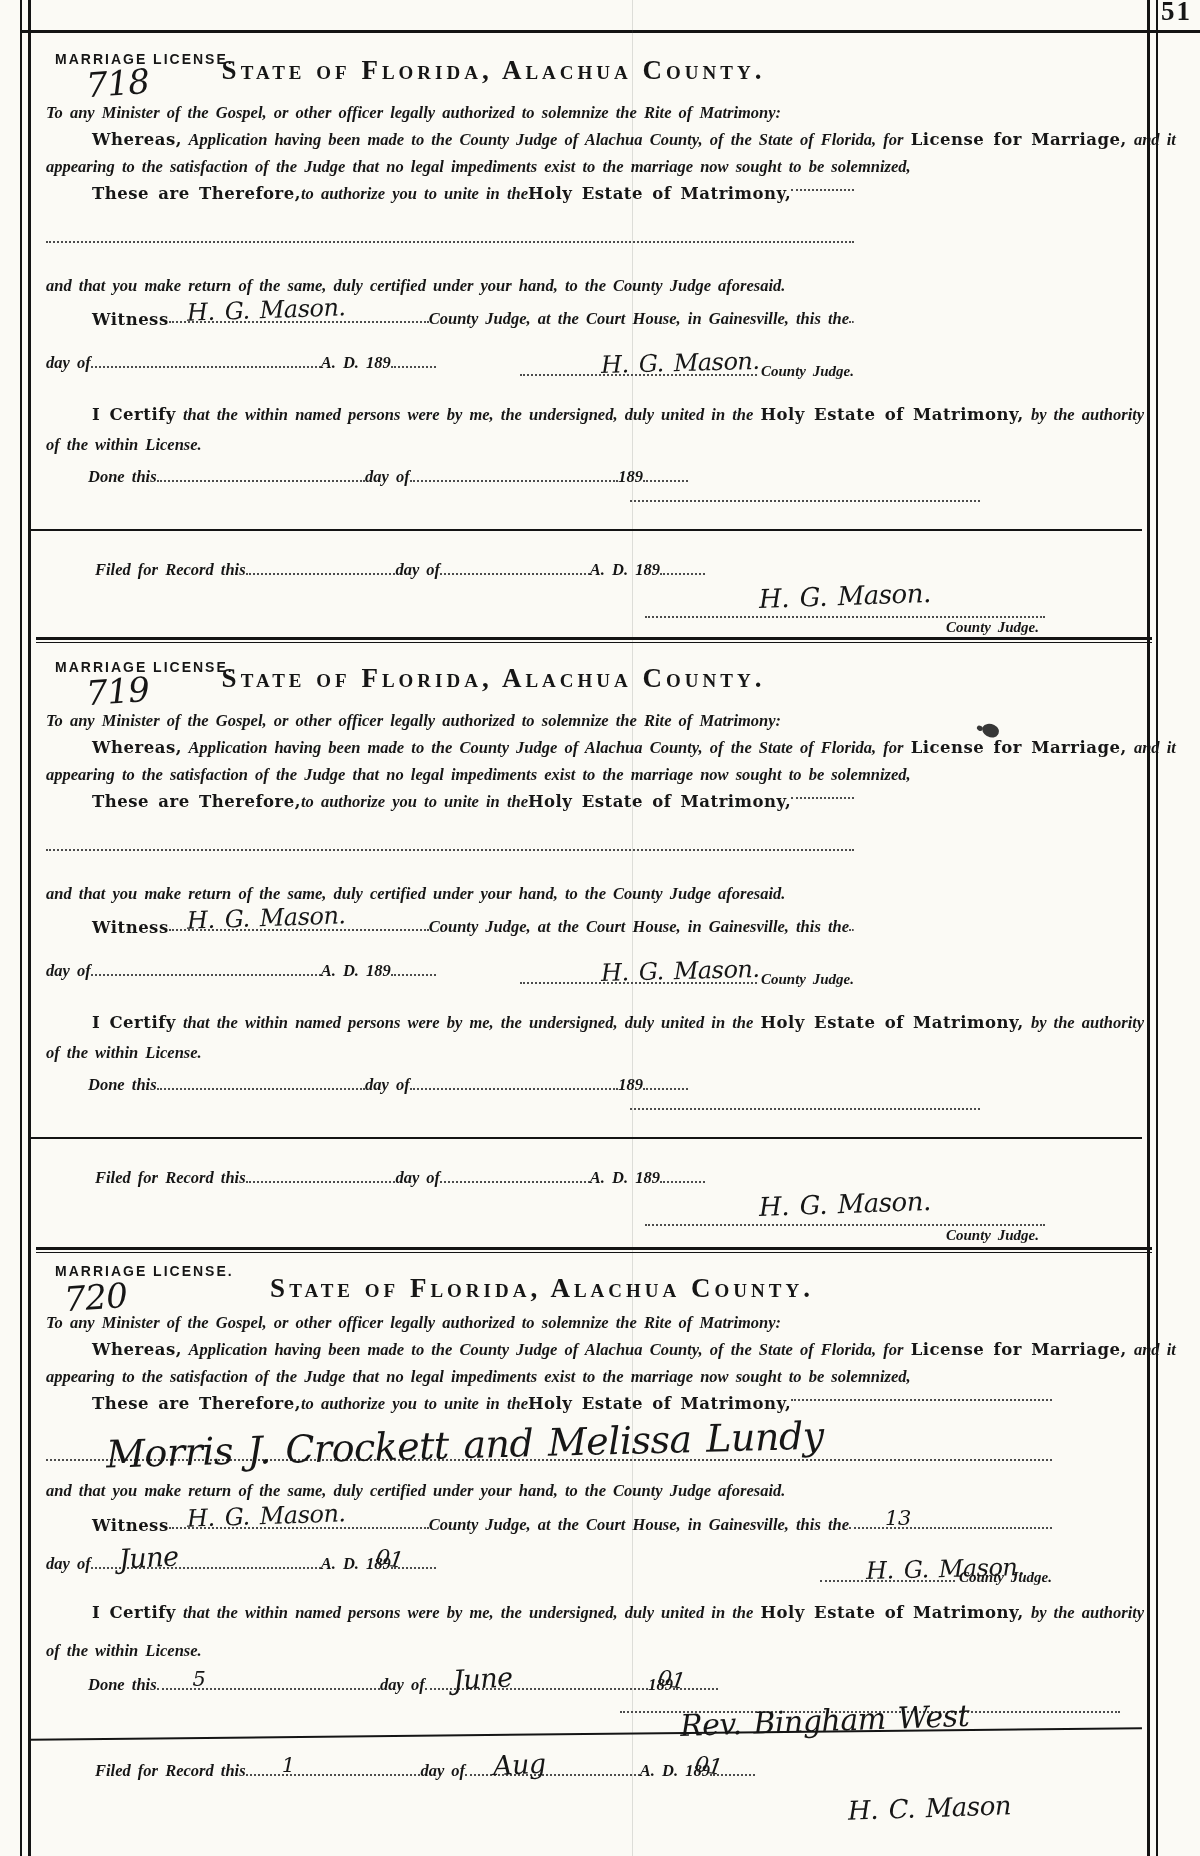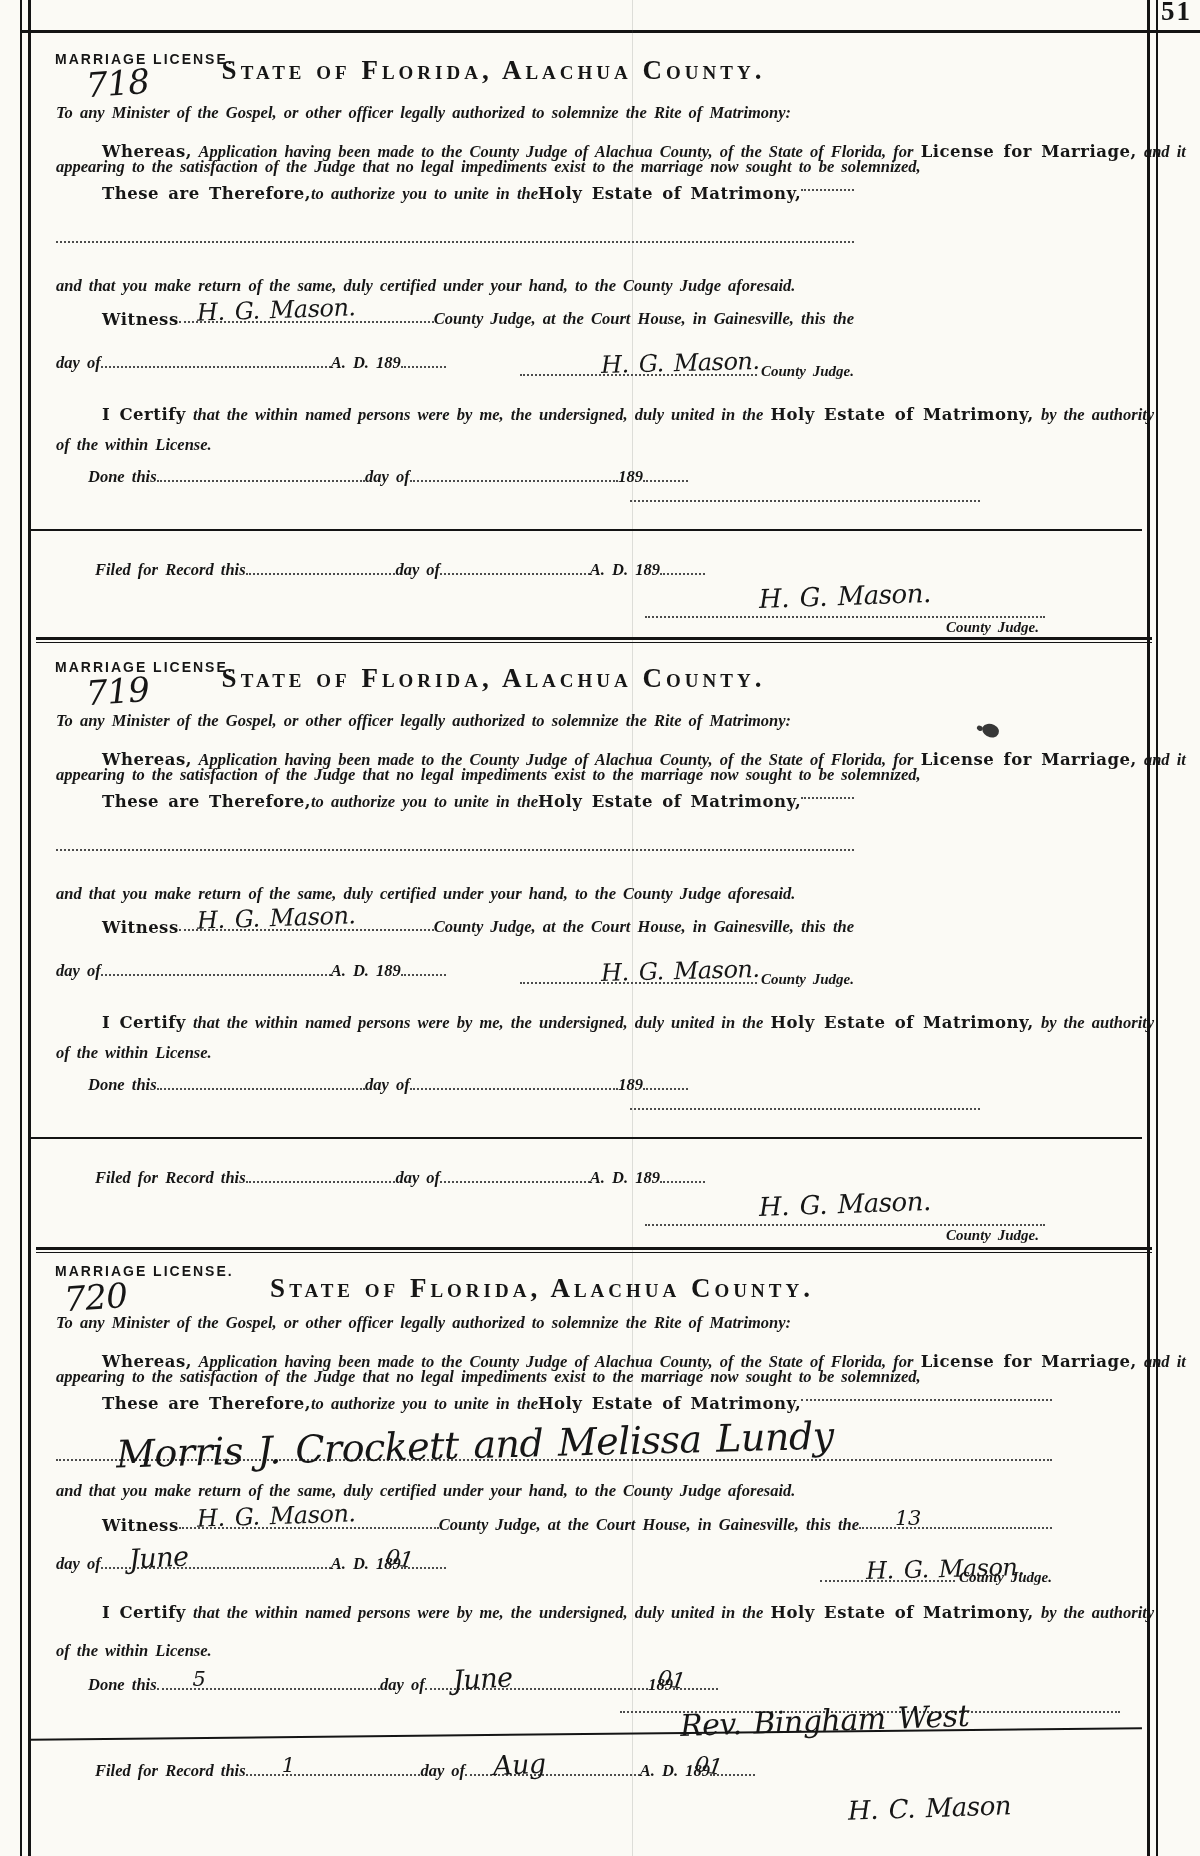--- a/index.html
+++ b/index.html
@@ -24,29 +24,29 @@
 
   .mlabel{position:absolute;left:55px;top:18px;font-family:"Liberation Sans","DejaVu Sans",sans-serif;
     font-weight:bold;font-size:14px;letter-spacing:2px;}
   .s3 .mlabel{top:12px;}
   .lic-num{position:absolute;left:86px;top:30px;font-size:34px;}
   .s3 .lic-num{left:64px;top:26px;}
   .title{position:absolute;left:42px;width:903px;top:22px;text-align:center;
     font-variant:small-caps;font-weight:bold;font-size:27px;letter-spacing:4px;}
   .s3 .title{width:1000px;}
 
-  .row{position:absolute;left:56px;right:258px;font-size:16.5px;font-weight:bold;font-style:italic;
+  .row{position:absolute;left:46px;right:258px;font-size:16.5px;font-weight:bold;font-style:italic;
     word-spacing:3px;white-space:nowrap;}
   .s3 .row{right:60px;}
   .indent{padding-left:46px;}
 
   .bl{font-style:normal;font-weight:900;letter-spacing:.5px;font-family:"DejaVu Serif",serif;}
 
   .r-salutation{top:70px;}
-  .r-whereas{top:97px;margin-top:12px;}
+  .r-whereas{top:97px;}
   .r-appearing{top:124px;}
   .r-therefore{top:151px;display:flex;align-items:flex-start;}
   .r-names{top:203px;display:flex;}
   .r-return{top:243px;}
   .r-witness{top:276px;display:flex;align-items:center;}
   .r-dayof{top:320px;display:flex;align-items:baseline;width:420px;right:auto;}
   .r-judgesig{top:330px;left:520px;display:flex;align-items:baseline;}
   .r-certify{top:372px;}
   .r-within{top:402px;}
   .r-done{top:434px;left:88px;width:600px;right:auto;display:flex;align-items:baseline;}

